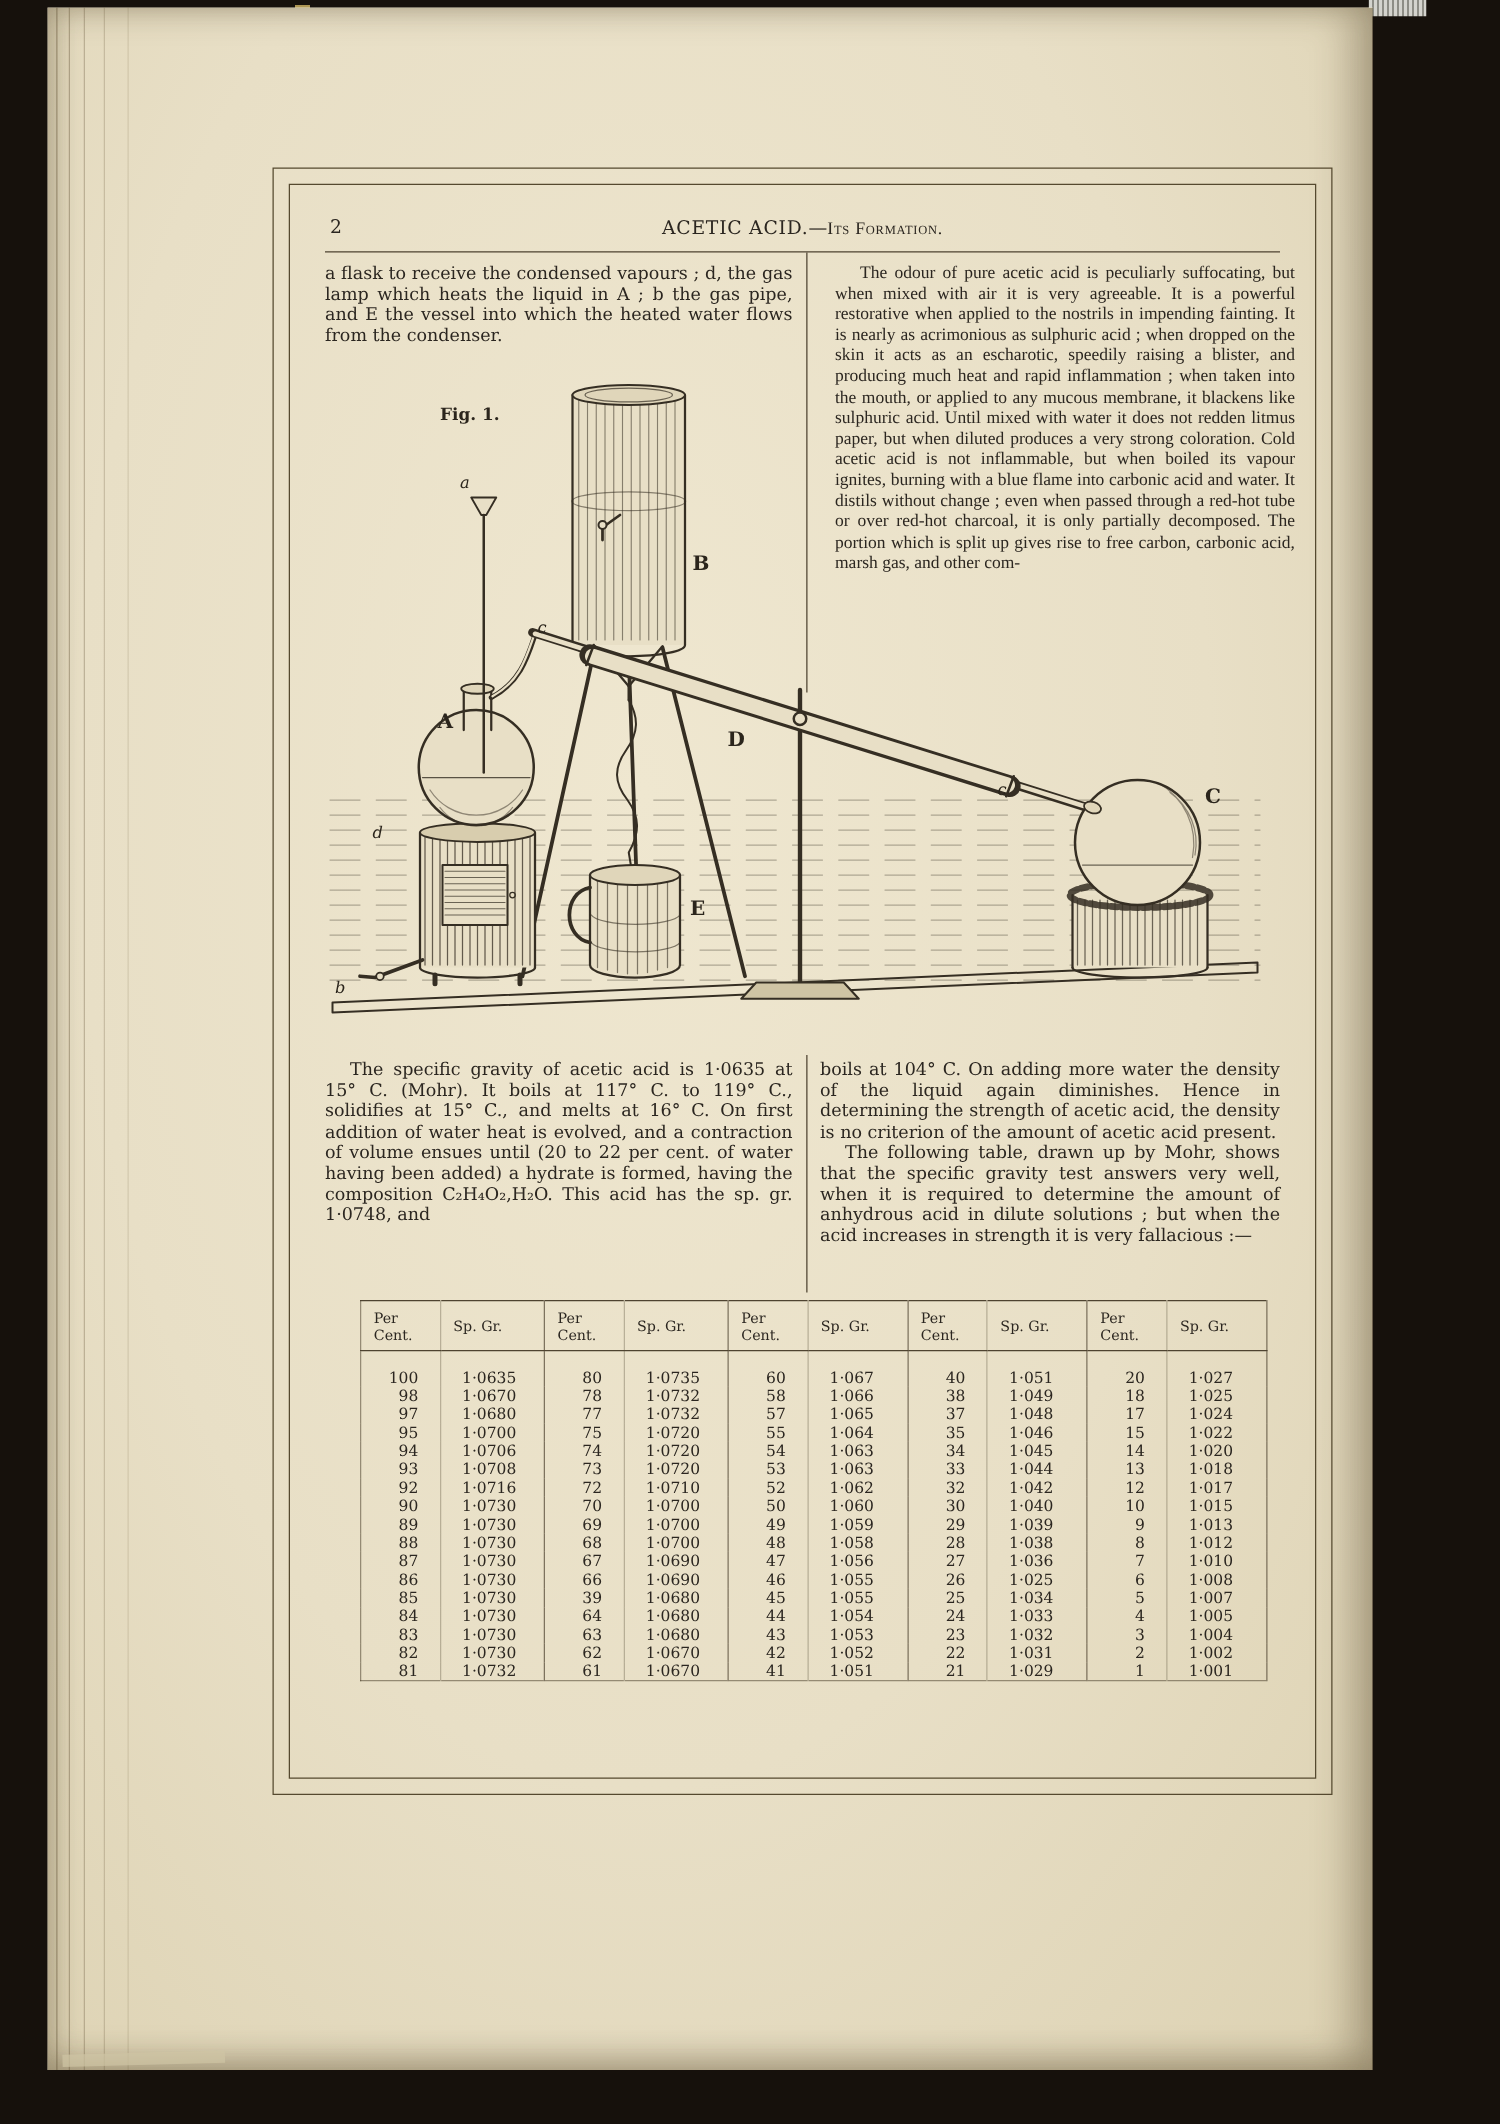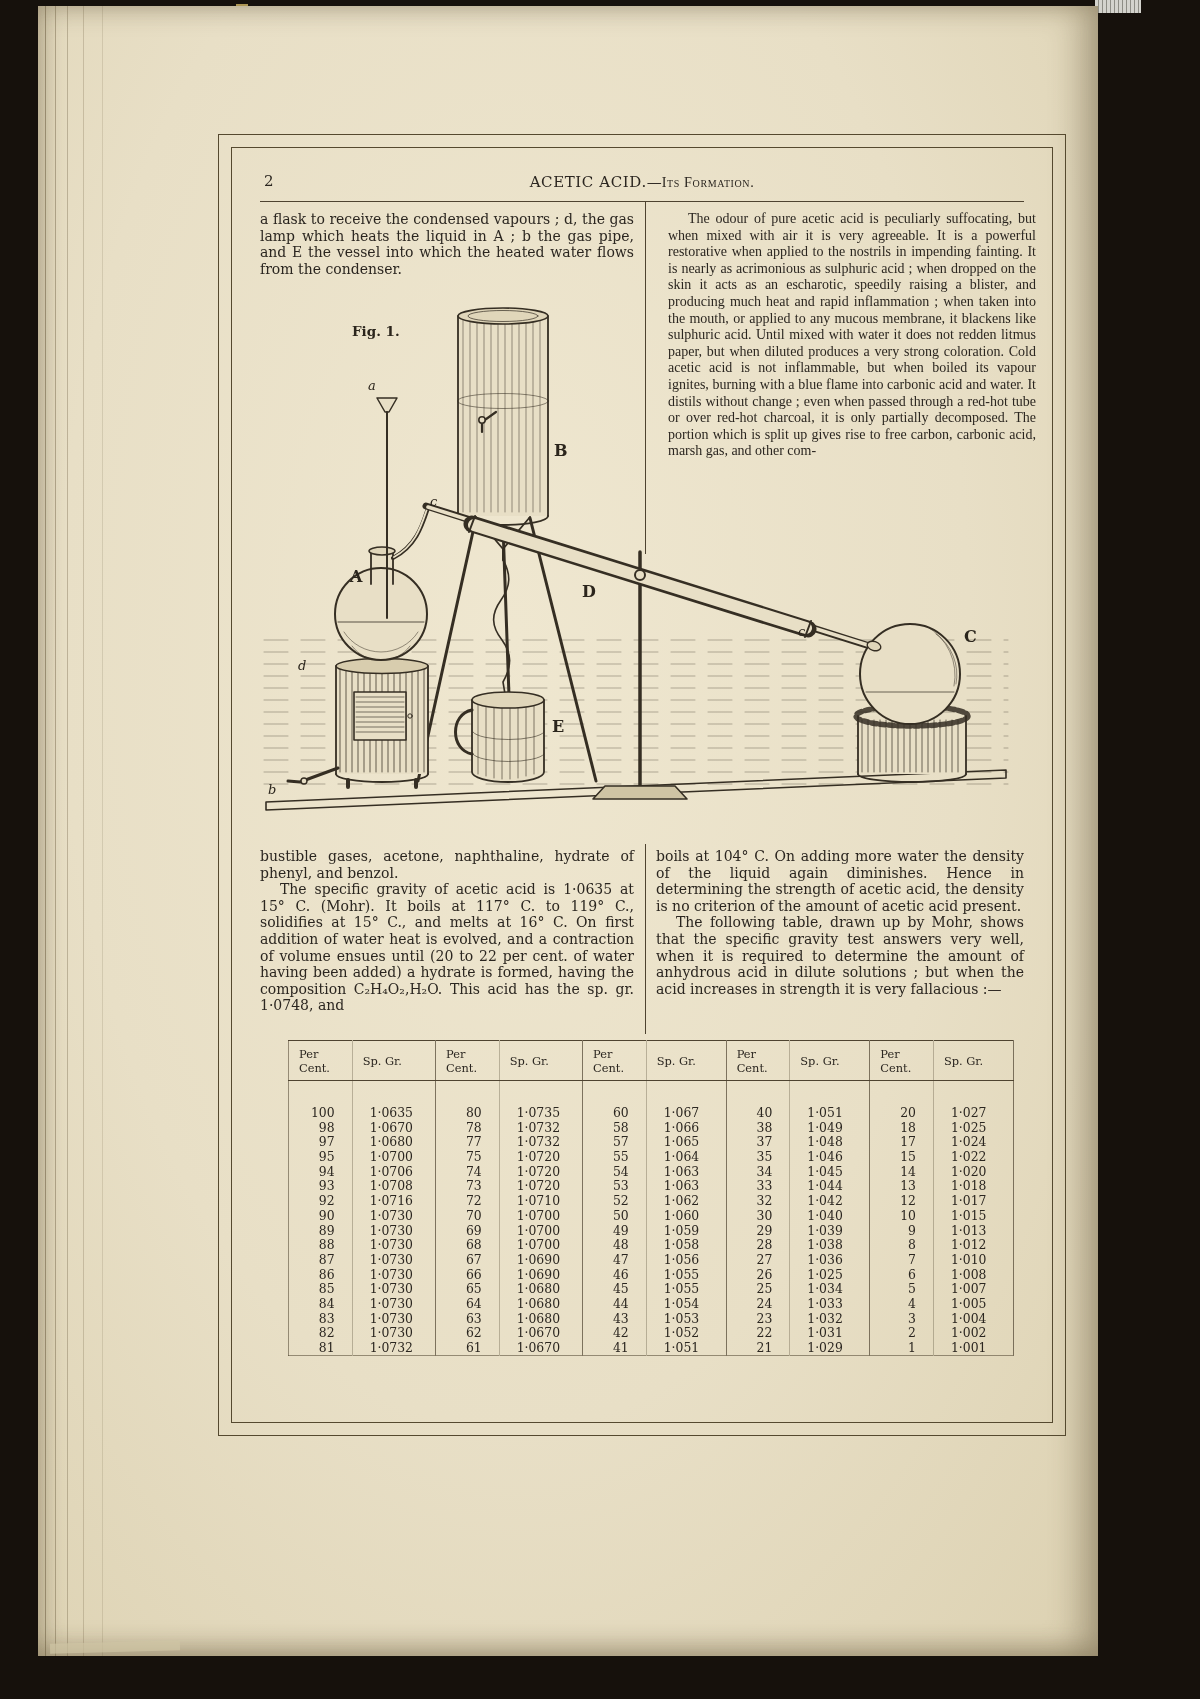--- a/index.html
+++ b/index.html
@@ -66,21 +66,21 @@
   table.spgr th{
     border-bottom:1.1px solid #4e4330;
     font-weight:400;font-size:11.4px;text-align:left;
     padding:6px 0 5px 10px;
   }
   table.spgr th.sg, table.spgr td.sg{border-right:1px solid rgba(78,67,48,.7);}
   table.spgr th.pc, table.spgr td.pc{border-right:1px solid rgba(78,67,48,.32);}
   table.spgr td{padding:0.4px 0;line-height:13.9px;}
   table.spgr td.pc{width:62px;text-align:right;padding-right:17px;}
   table.spgr td.sg{width:82px;text-align:left;padding-left:17px;}
-  table.spgr tbody tr:first-child td{padding-top:25px;}
+  table.spgr tbody tr:first-child td{padding-top:14px;}
 </style>
 </head>
 <body>
 
 <div class="cover-label"></div>
 <div class="page-marker"></div>
 
 <div class="page">
   <div class="edge-line e1"></div>
   <div class="edge-line e2"></div>
@@ -209,21 +209,20 @@
           <text class="lt lt-small" x="170" y="204">c</text>
           <text class="lt lt-cap" x="322" y="295">D</text>
           <text class="lt lt-small" x="538" y="334">c</text>
           <text class="lt lt-cap" x="704" y="340">C</text>
           <text class="lt lt-cap" x="292" y="430">E</text>
           <text class="lt lt-small" x="38" y="368">d</text>
           <text class="lt lt-small" x="8" y="492">b</text>
         </svg>
 
         <div class="para" id="p-bot-left">
-          <p>bustible gases, acetone, naphthaline, hydrate of phenyl, and benzol.</p>
           <p class="ind">The specific gravity of acetic acid is 1·0635 at 15° C. (Mohr). It boils at 117° C. to 119° C., solidifies at 15° C., and melts at 16° C. On first addition of water heat is evolved, and a contraction of volume ensues until (20 to 22 per cent. of water having been added) a hydrate is formed, having the composition C₂H₄O₂,H₂O. This acid has the sp. gr. 1·0748, and</p>
         </div>
         <div class="para" id="p-bot-right">
           <p>boils at 104° C. On adding more water the density of the liquid again diminishes. Hence in determining the strength of acetic acid, the density is no criterion of the amount of acetic acid present.</p>
           <p class="ind">The following table, drawn up by Mohr, shows that the specific gravity test answers very well, when it is required to determine the amount of anhydrous acid in dilute solutions ; but when the acid increases in strength it is very fallacious :—</p>
         </div>
 
         <div class="table-wrap">
           <table class="spgr">
             <thead>
@@ -381,21 +380,21 @@
                   <td class="pc">46</td>
                   <td class="sg">1·055</td>
                   <td class="pc">26</td>
                   <td class="sg">1·025</td>
                   <td class="pc">6</td>
                   <td class="sg">1·008</td>
                 </tr>
                 <tr>
                   <td class="pc">85</td>
                   <td class="sg">1·0730</td>
-                  <td class="pc">65</td>
+                  <td class="pc">39</td>
                   <td class="sg">1·0680</td>
                   <td class="pc">45</td>
                   <td class="sg">1·055</td>
                   <td class="pc">25</td>
                   <td class="sg">1·034</td>
                   <td class="pc">5</td>
                   <td class="sg">1·007</td>
                 </tr>
                 <tr>
                   <td class="pc">84</td>

